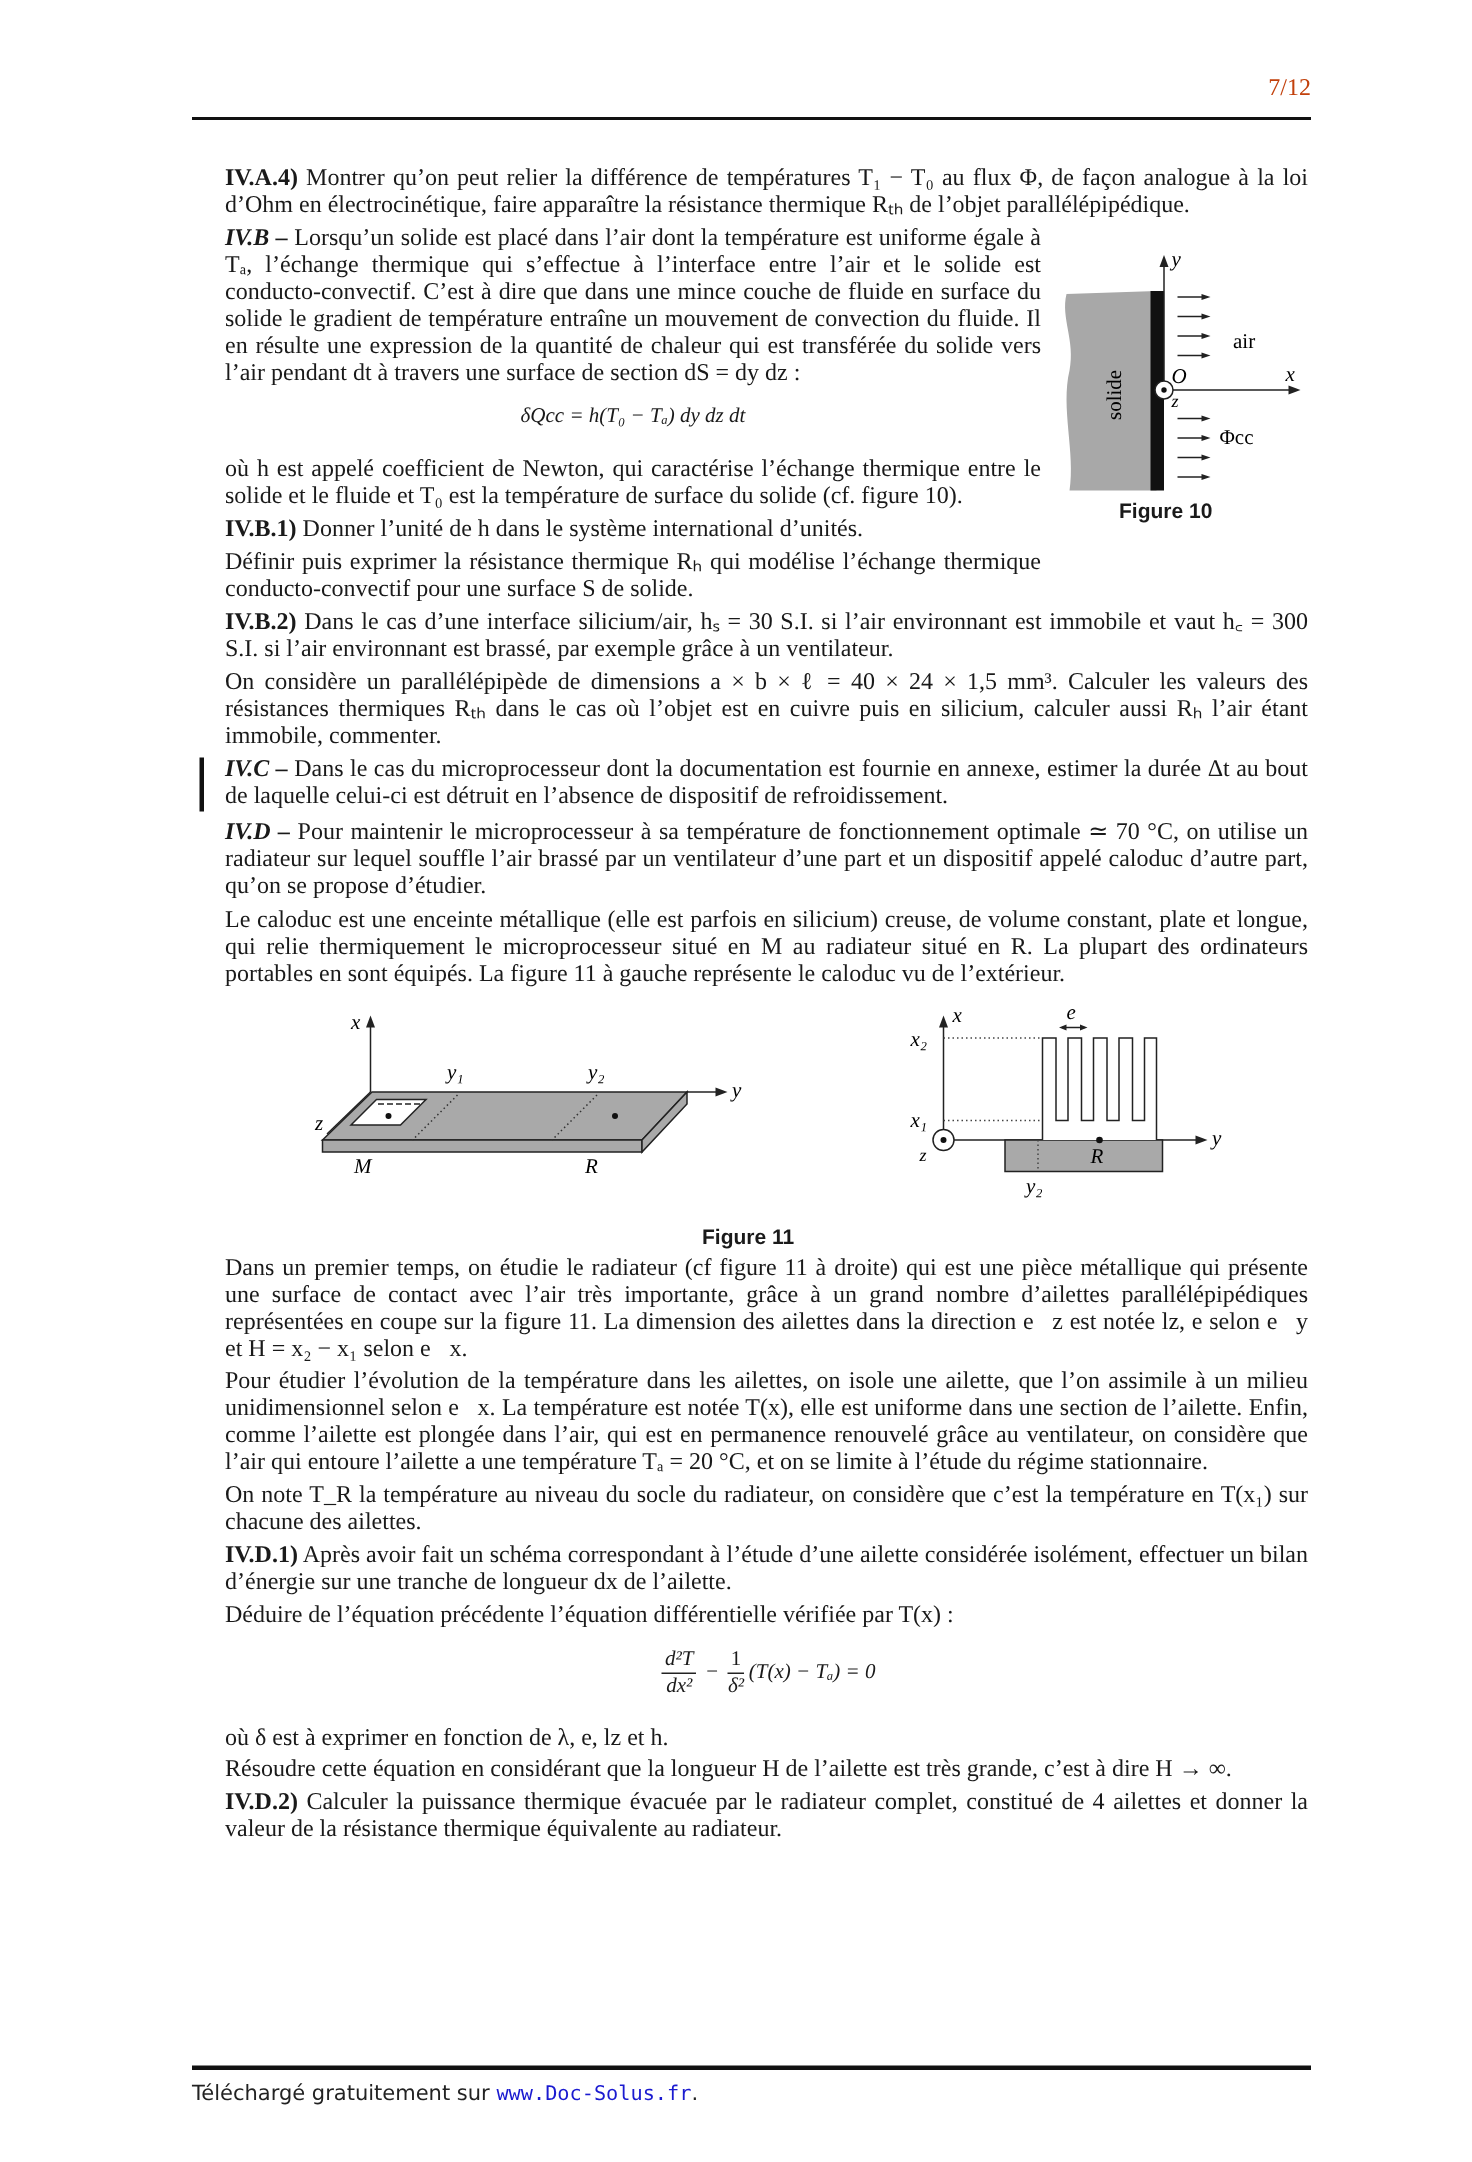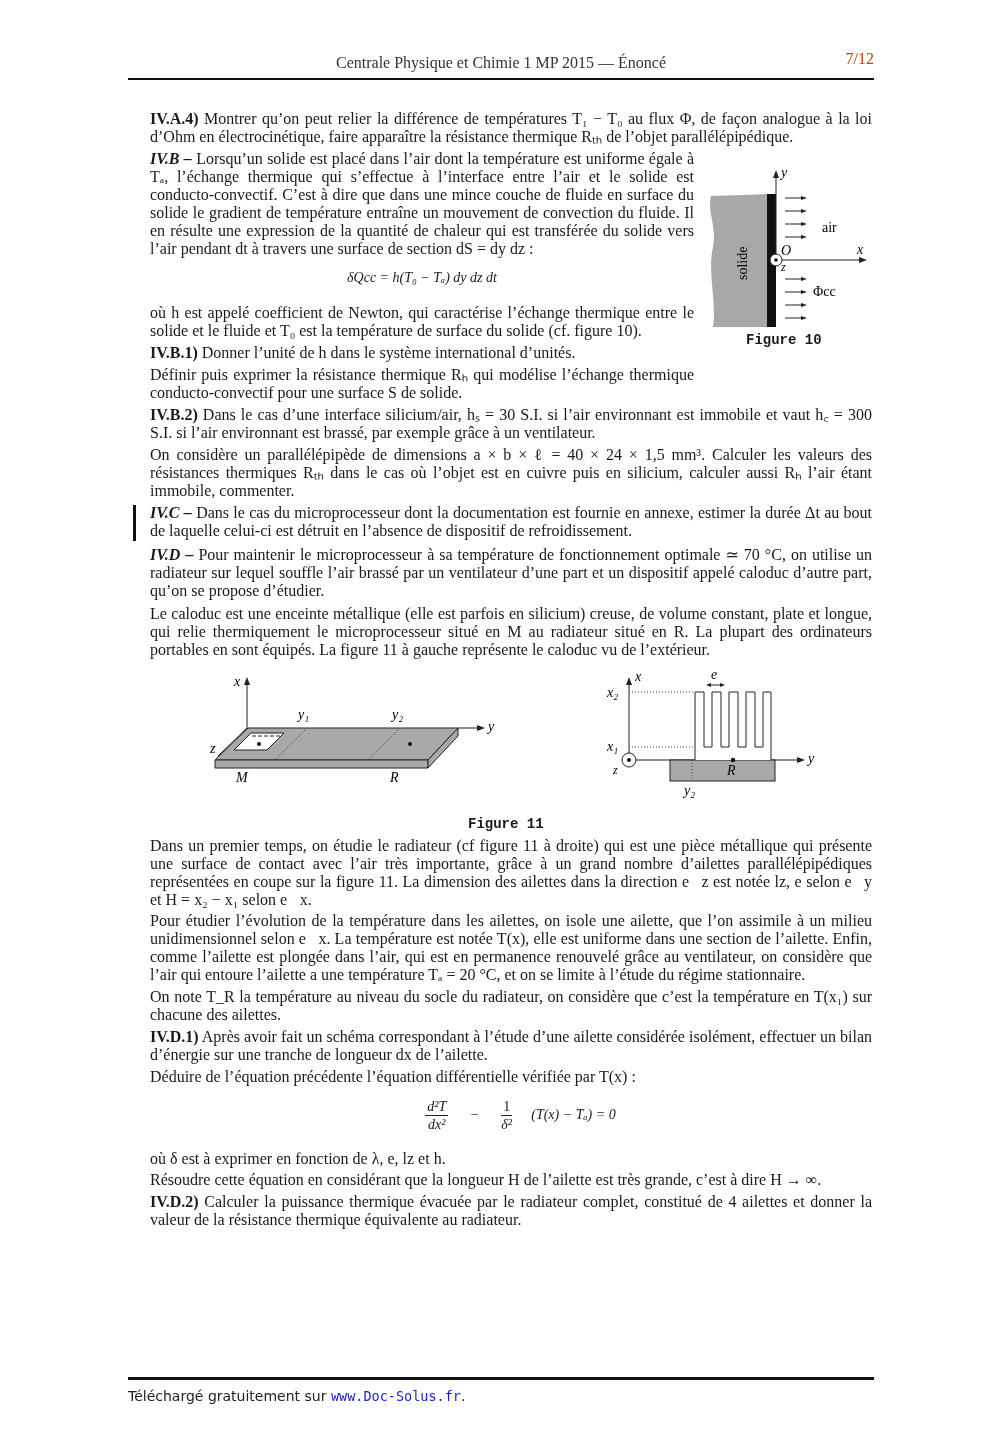--- a/index.html
+++ b/index.html
@@ -14,30 +14,29 @@
      text-align:justify;color:#1a1a1a;}
   .lbl{font-weight:bold;}
   .lbli{font-weight:bold;font-style:italic;}
   .eq{position:absolute;font-family:"Liberation Serif",serif;font-size:14px;font-style:italic;text-align:center;}
   #changebar{position:absolute;left:133px;top:505px;width:3px;height:36px;background:#111;}
   #footer-rule{position:absolute;left:128px;top:1377px;width:746px;height:3px;background:#111;}
   #footer{position:absolute;left:128px;top:1388px;width:746px;text-align:left;
           font-family:"DejaVu Sans",sans-serif;font-size:14px;color:#222;}
   #footer .url{font-family:"DejaVu Sans Mono",monospace;color:#1a1ad0;font-size:13.5px;}
   svg text{font-family:"Liberation Serif",serif;}
-  .figcap{position:absolute;font-family:Liberation Mono, monospace;font-weight:bold;font-size:14px;}
-  .frac{display:inline-block;vertical-align:middle;margin:0 19px;}
+  .figcap{position:absolute;font-family:Liberation Sans, sans-serif;font-weight:bold;font-size:14px;}
+  .frac{display:inline-block;vertical-align:middle;margin:0 3px;}
   .frac span{display:block;line-height:17px;}
   .frac .num{border-bottom:1px solid #222;padding:0 2px;}
 </style>
 </head>
 <body>
 
 <div id="header">
-  <div class="title">Centrale Physique et Chimie 1 MP 2015 — Énoncé</div>
   <div class="page">7/12</div>
 </div>
 
 <div class="p" style="left:150px;top:110px;width:722px;">
   <span class="lbl">IV.A.4)</span>
   <span>Montrer qu’on peut relier la différence de températures T₁ − T₀ au flux Φ, de façon analogue à la loi d’Ohm en électrocinétique, faire apparaître la résistance thermique Rₜₕ de l’objet parallélépipédique.</span>
 </div>
 
 <div class="p" style="left:150px;top:150px;width:544px;">
   <span class="lbli">IV.B –</span>

